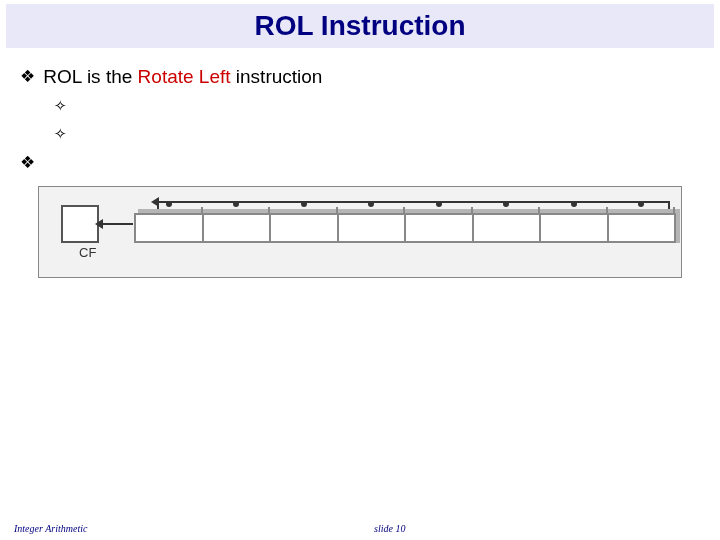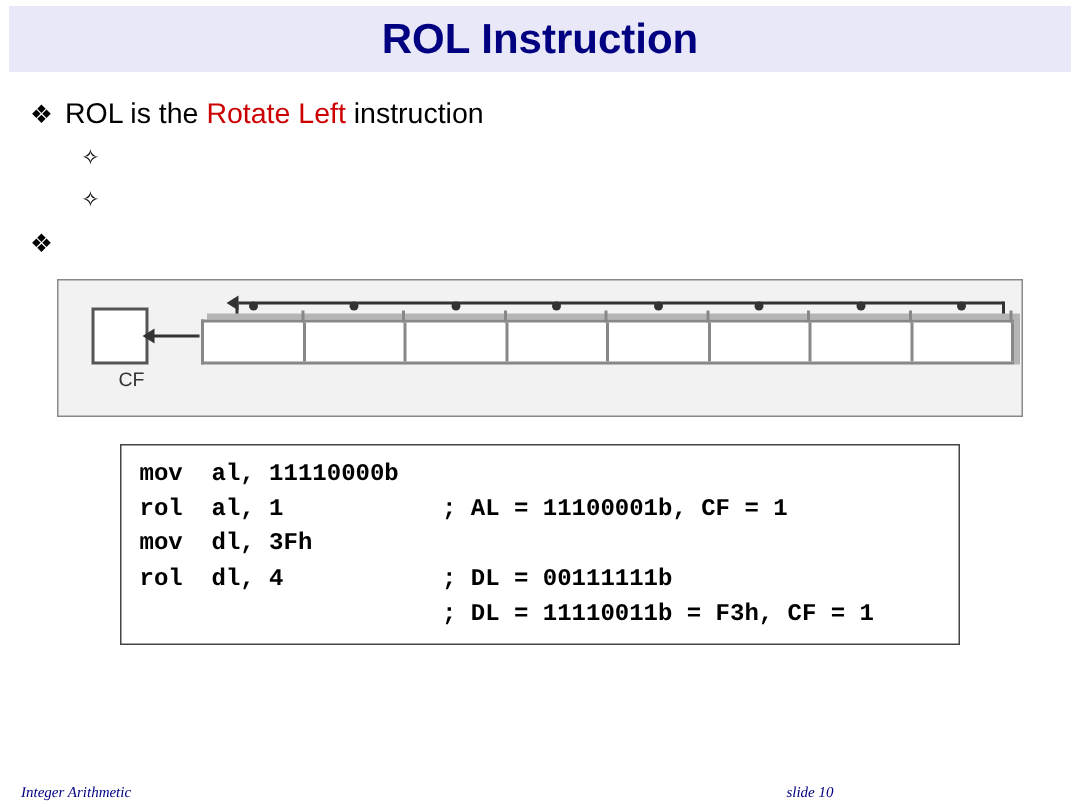--- a/index.html
+++ b/index.html
@@ -189,21 +189,21 @@
     width: 720px;
     display: flex;
     font-size: 10px;
     font-style: italic;
     font-family: "Times New Roman", serif;
     color: #000080;
     gap: 28px;
   }
   .footer .fl { flex: 1; padding-left: 14px; }
   .footer .fc { flex: 1; text-align: center; }
-  .footer .fr { flex: 1; text-align: center; padding-right: 14px; }
+  .footer .fr { flex: 1; text-align: left; padding-right: 14px; }
 </style>
 </head>
 <body>
 
 <div class="title-bar">
   <div class="title-inner">ROL Instruction</div>
 </div>
 
 <div class="content">
 
@@ -257,24 +257,19 @@
         </div>
       <div class="reg-cell">
           <div class="dot"></div>
         </div>
       <div class="reg-cell">
           <div class="dot"></div>
         </div>
     </div>
   </div>
 
-  <div class="code-box"><span>mov  al, 11110000b</span>
-<span>rol  al, 1           ; AL = 11100001b, CF = 1</span>
-<span>mov  dl, 3Fh</span>
-<span>rol  dl, 4           ; DL = 00111111b</span>
-<span>                     ; DL = 11110011b = F3h, CF = 1</span></div>
 
 </div>
 
 <div class="footer">
   <div class="fl">Integer Arithmetic</div>
   <div class="fr">slide 10</div>
 </div>
 
 </body></html>

